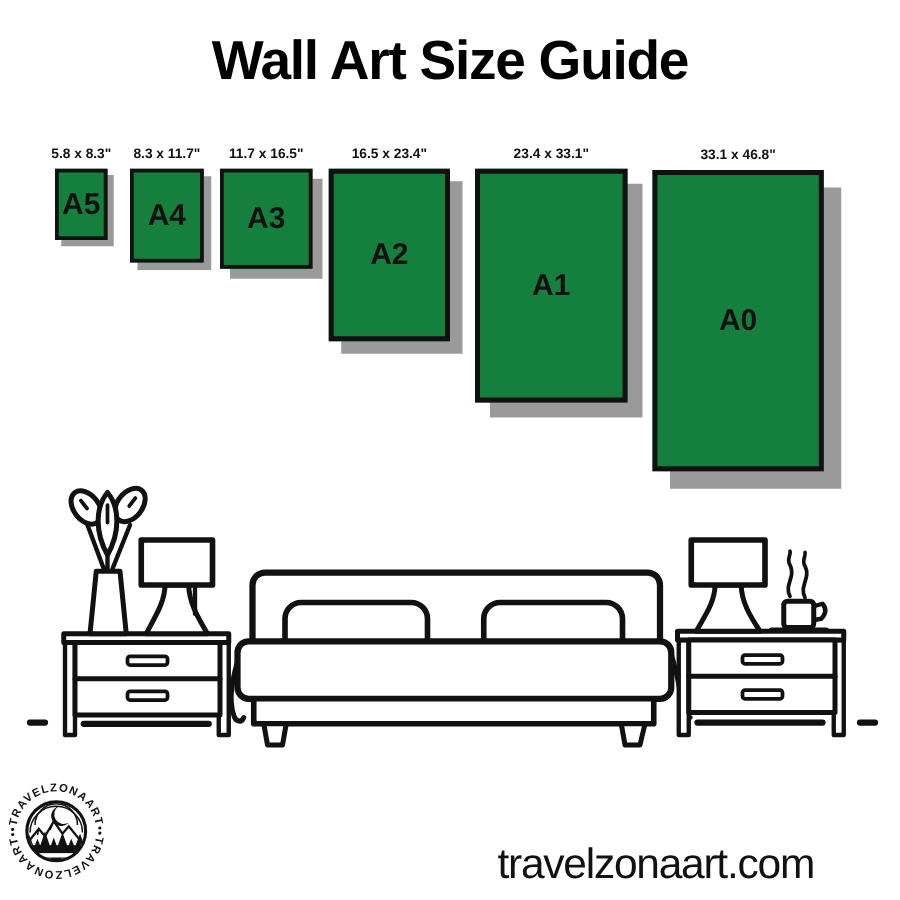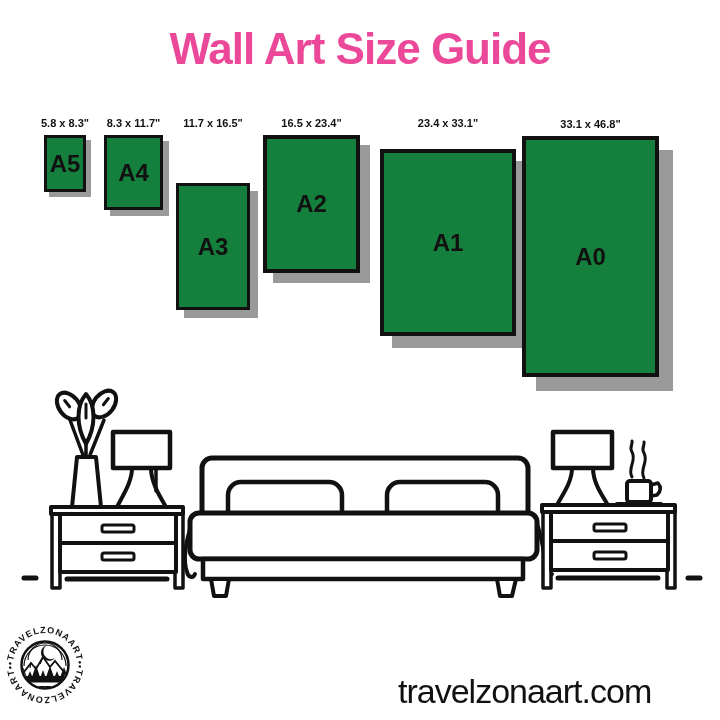--- a/index.html
+++ b/index.html
@@ -1,37 +1,37 @@
 <!DOCTYPE html>
 <html><head>
 <meta charset="utf-8">
 <style>
   html,body{margin:0;padding:0;background:#ffffff;width:720px;height:720px;overflow:hidden;}
   body{font-family:"Liberation Sans", sans-serif;color:#111;position:relative;}
 
   .page-title{
     position:absolute;top:24px;left:0;width:720px;text-align:center;
-    font-size:44px;font-weight:700;letter-spacing:-1px;color:#ec4899;
+    font-size:44px;font-weight:700;letter-spacing:-1px;color:#000000;
   }
 
   
   .frame-group{position:absolute;}
   .dims-label{
     position:absolute;top:-18px;left:50%;transform:translateX(-50%);
     font-size:11px;font-weight:700;white-space:nowrap;color:#111;letter-spacing:0px;
   }
   .frame{
     background:#15803d;border:3px solid #111;display:flex;align-items:center;justify-content:center;
     font-size:24px;font-weight:700;color:#111;box-sizing:border-box;
   }
   .g-a5{left:44px;top:135px;}  .g-a5 .frame{width:42px;height:57px;box-shadow:5px 5px 0 #9a9a9a;}
   .g-a4{left:104px;top:135px;} .g-a4 .frame{width:59px;height:75px;box-shadow:6px 6px 0 #9a9a9a;}
-  .g-a3{left:176px;top:135px;} .g-a3 .frame{width:74px;height:127px;box-shadow:8px 8px 0 #9a9a9a;margin-top:48px;}
+  .g-a3{left:176px;top:135px;} .g-a3 .frame{width:74px;height:80px;box-shadow:8px 8px 0 #9a9a9a;}
   .g-a2{left:263px;top:135px;} .g-a2 .frame{width:97px;height:138px;border-width:4px;box-shadow:10px 10px 0 #9a9a9a;}
-  .g-a1{left:380px;top:135px;} .g-a1 .frame{width:136px;height:187px;border-width:4px;box-shadow:12px 12px 0 #9a9a9a;margin-top:14px;}
+  .g-a1{left:380px;top:135px;} .g-a1 .frame{width:122px;height:187px;border-width:4px;box-shadow:12px 12px 0 #9a9a9a;}
   .g-a0{left:522px;top:136px;} .g-a0 .frame{width:137px;height:241px;border-width:4px;box-shadow:14px 14px 0 #9a9a9a;}
 
   .scene-svg{position:absolute;left:0;top:0;width:720px;height:720px;}
 
   .logo-svg{position:absolute;left:6px;top:626px;width:78px;height:78px;}
   .logo-arc-text{font-family:"Liberation Sans", sans-serif;font-size:9px;font-weight:700;letter-spacing:1px;fill:#111;}
 
   .website-text{
     position:absolute;left:398px;top:672px;font-size:34px;font-weight:400;
     letter-spacing:-1px;color:#111;white-space:nowrap;

